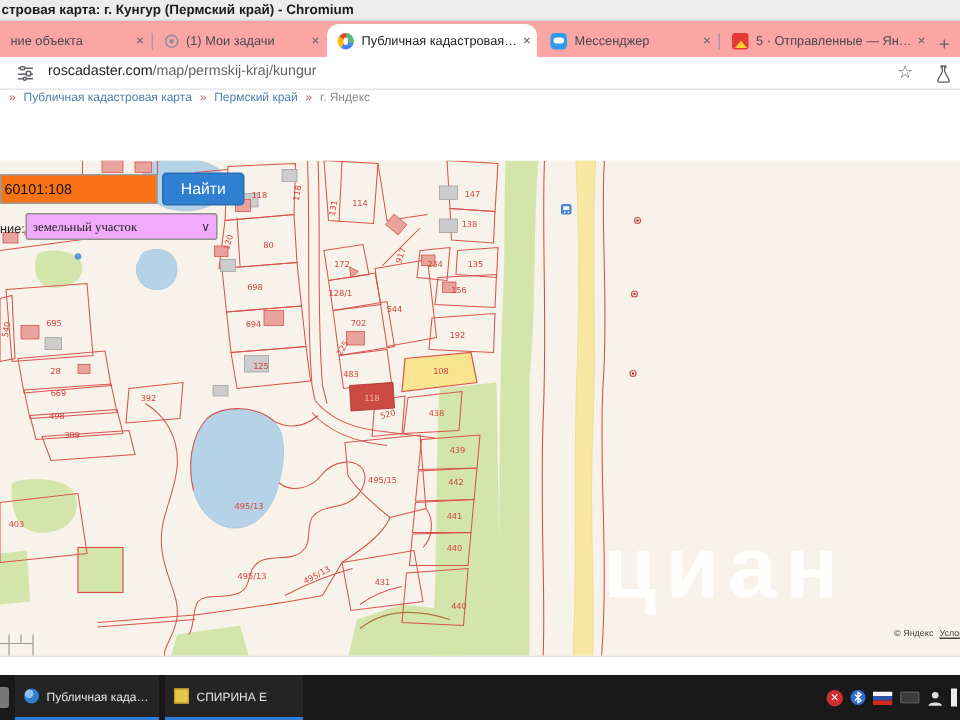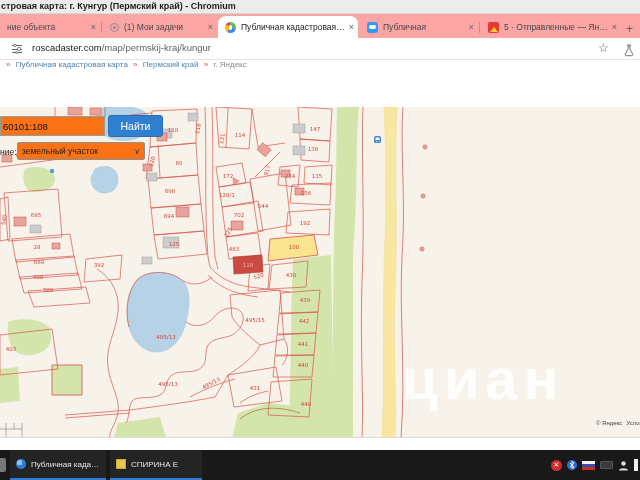--- a/index.html
+++ b/index.html
@@ -50,23 +50,23 @@
             font-size:6px; color:#444; white-space:nowrap; }
   .attrib a { color:#444; text-decoration:underline; margin-left:4px; }
 
   
   .s-input { position:absolute; left:0px; top:9px; width:105px; height:20px; border:1px solid #9a9a9a;
              font-size:9.5px; padding:0 2px; color:#111; background:#f97316; border-radius:0; }
   .s-btn { position:absolute; left:108px; top:8px; width:55px; height:22px; background:#2f80d0;
            border:1px solid #2a6db3; border-radius:3px; color:#fff; font-size:10.5px;
            font-family:"Liberation Sans", sans-serif; }
   .s-lbl { position:absolute; left:0px; top:40px; font-size:8.5px; color:#222; }
-  .s-select { position:absolute; left:17px; top:35px; width:128px; height:18px; background:#f97316;
+  .s-select { position:absolute; left:17px; top:35px; width:128px; height:18px; background:#f0abfc;
               border:1px solid #8f8f8f; border-radius:2px; font-size:8.5px; color:#222;
-              display:flex; align-items:center; padding:0 4px; }
+              display:flex; align-items:center; padding:0 4px;font-family:Liberation Serif, serif; }
   .s-select .chev { margin-left:auto; font-size:8px; color:#333; }
 
   
   .taskbar { position:absolute; left:0; top:450px; width:640px; height:30px; background:#191919; }
   .tb-item { position:absolute; top:0; height:30px; background:#242424; display:flex; align-items:center;
              padding:0 6px; border-bottom:2px solid #2f7cd4; }
   .tb-item span { color:#e6e6e6; font-size:8px; white-space:nowrap; overflow:hidden;
                   text-overflow:ellipsis; }
   .tb-ico { width:10px; height:10px; margin-right:5px; flex:none; }
   .tray { position:absolute; right:2px; top:0; height:30px; display:flex; align-items:center; gap:5px; }
@@ -102,21 +102,21 @@
       <span class="ticon" style="border-radius:50%;background:conic-gradient(#5bb974 0 30%,#4285f4 30% 60%,#fbbc05 60% 85%,#ea4335 85% 100%);">
         <i style="position:absolute;left:4px;top:3px;width:3px;height:5px;background:#fff;border-radius:2px;"></i>
       </span>
       <span class="lbl">Публичная кадастровая ка</span>
       <span class="close">×</span>
     </div>
     <div class="tab" style="left:360px;width:118px;">
       <span class="ticon" style="background:#2f9bf0;border-radius:3px;">
         <i style="position:absolute;left:2px;top:3px;width:7px;height:4px;background:#fff;border-radius:2px;"></i>
       </span>
-      <span class="lbl">Публичная</span>
+      <span class="lbl">Мессенджер</span>
       <span class="close">×</span>
     </div>
     <div class="tab-sep" style="left:479px;"></div>
     <div class="tab" style="left:481px;width:140px;">
       <span class="ticon" style="background:#e53935;border-radius:2px;">
         <i style="position:absolute;left:1.5px;top:5px;border-left:4px solid transparent;border-right:4px solid transparent;border-bottom:5px solid #ffcc33;display:block;width:0;"></i>
       </span>
       <span class="lbl">5 · Отправленные — Яндек</span>
       <span class="close">×</span>
     </div>

